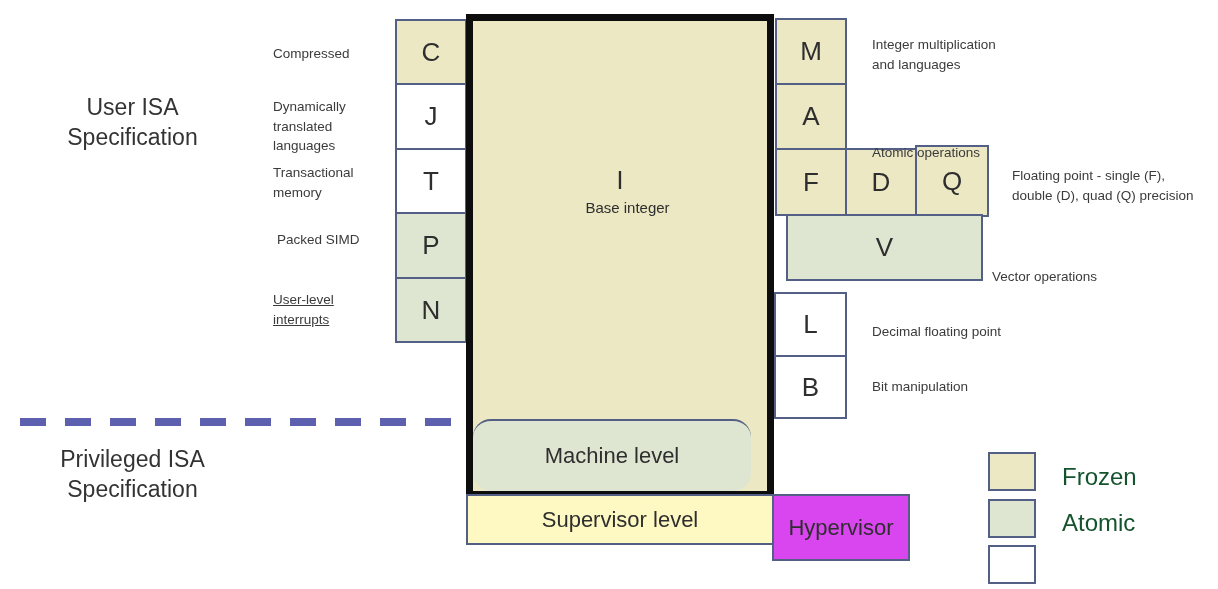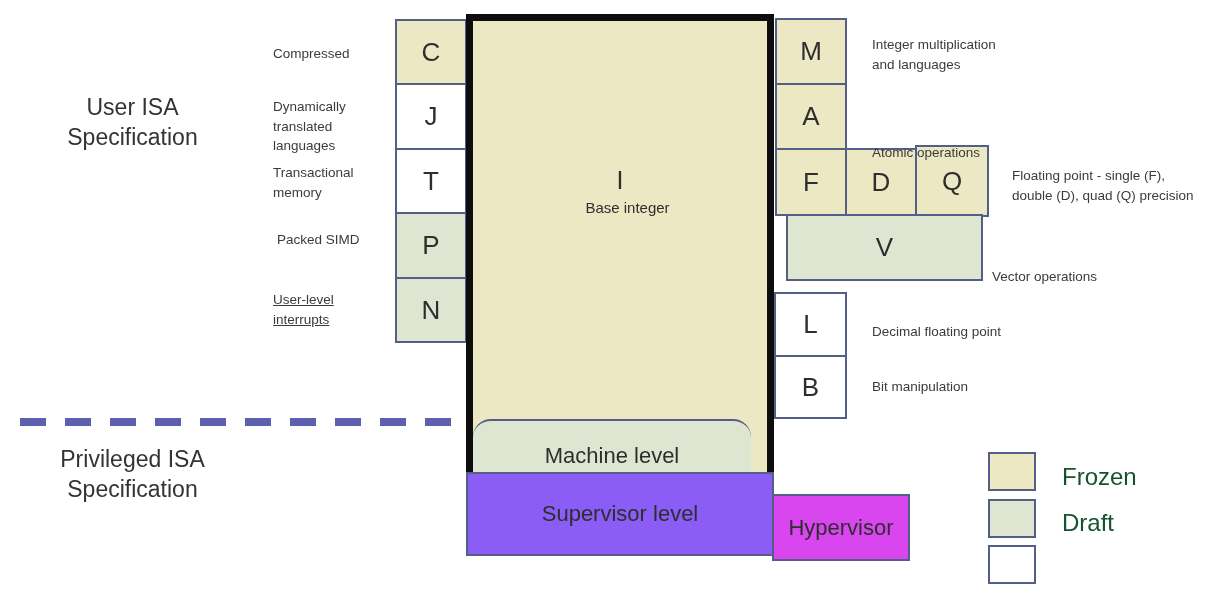--- a/index.html
+++ b/index.html
@@ -80,21 +80,21 @@
   <div class="abs ext-box" style="left: 395px; top: 277px; width: 72px; height: 66px; background: rgb(222, 230, 210);">N</div>
 
   <div class="abs i-box">
     <div class="i-center">
       <span class="i-letter">I</span>
       <span class="i-sub">Base integer</span>
     </div>
     <div class="machine-strip" style="background: rgb(222, 230, 210);">Machine level</div>
   </div>
 
-  <div class="abs level-box" style="left: 466px; top: 472px; width: 308px; height: 84px; background: #8b5cf6;">Supervisor level</div>
+  <div class="abs level-box" style="left: 466px; top: 494px; width: 308px; height: 51px; background: #fef9c3;">Supervisor level</div>
   <div class="abs level-box" style="left: 772px; top: 494px; width: 138px; height: 67px; background: #d946ef;">Hypervisor</div>
 
   <div class="abs ext-box" style="left: 775px; top: 18px; width: 72px; height: 67px; background: rgb(236, 232, 195);">M</div>
   <div class="abs ext-box" style="left: 775px; top: 83px; width: 72px; height: 67px; background: rgb(236, 232, 195);">A</div>
   <div class="abs ext-box" style="left: 775px; top: 148px; width: 72px; height: 68px; background: rgb(236, 232, 195);">F</div>
   <div class="abs ext-box" style="left: 845px; top: 148px; width: 72px; height: 68px; background: rgb(236, 232, 195);">D</div>
   <div class="abs ext-box" style="left: 915px; top: 145px; width: 74px; height: 72px; background: rgb(236, 232, 195);">Q</div>
   <div class="abs ext-box" style="left: 786px; top: 214px; width: 197px; height: 67px; background: rgb(222, 230, 210);">V</div>
   <div class="abs ext-box" style="left: 774px; top: 292px; width: 73px; height: 65px; background: rgb(255, 255, 255);">L</div>
   <div class="abs ext-box" style="left: 774px; top: 355px; width: 73px; height: 64px; background: rgb(255, 255, 255);">B</div>
@@ -104,16 +104,16 @@
   <div class="abs note" style="left:872px;top:107px;margin-top:36px;">Atomic operations</div>
   <div class="abs note pre" style="left:1012px;top:166px;">Floating point - single (F),
 double (D), quad (Q) precision</div>
   <div class="abs note" style="left:992px;top:243px;margin-top:24px;">Vector operations</div>
   <div class="abs note" style="left:872px;top:322px;">Decimal floating point</div>
   <div class="abs note" style="left:872px;top:377px;">Bit manipulation</div>
 
   <div class="abs legend-swatch" style="left: 988px; top: 452px; background: rgb(236, 232, 195);"></div>
   <div class="abs legend-label" style="left:1062px;top:457px;">Frozen</div>
   <div class="abs legend-swatch" style="left: 988px; top: 499px; background: rgb(222, 230, 210);"></div>
-  <div class="abs legend-label" style="left:1062px;top:503px;">Draft</div>
+  <div class="abs legend-label" style="left:1062px;top:503px;">Atomic</div>
   <div class="abs legend-swatch" style="left: 988px; top: 545px; background: rgb(255, 255, 255);"></div>
 
 </div>
 
 </body></html>

